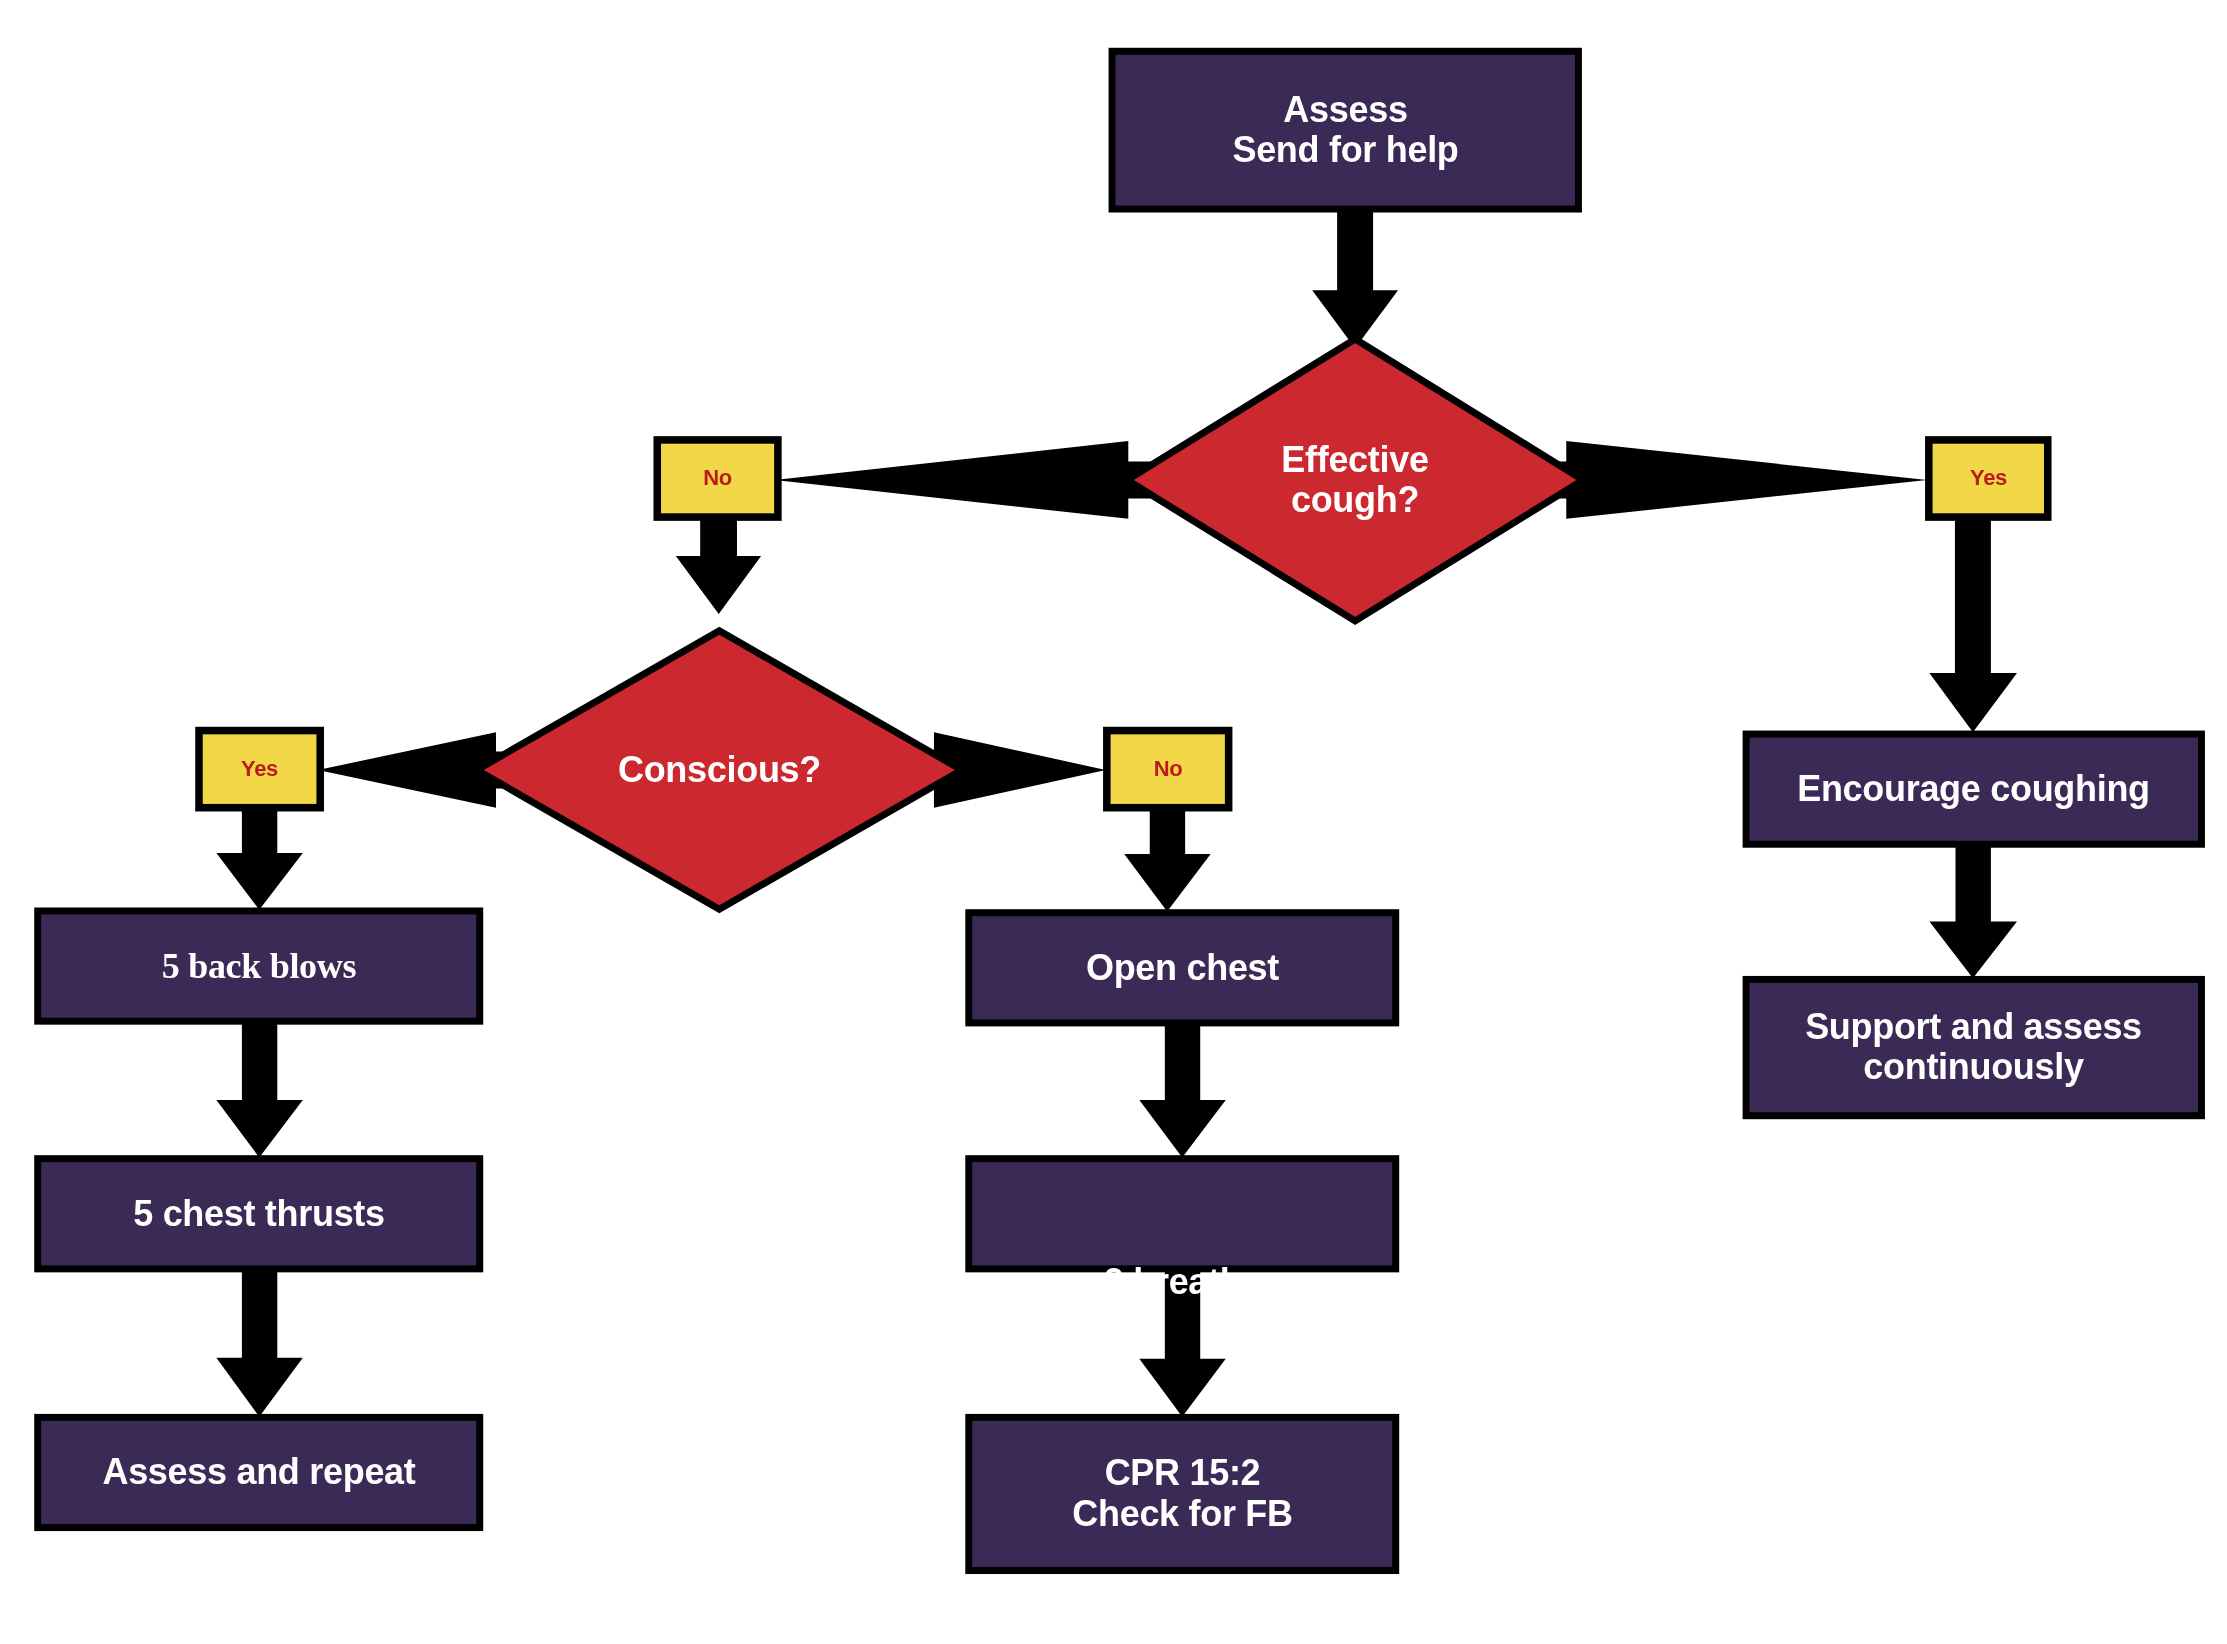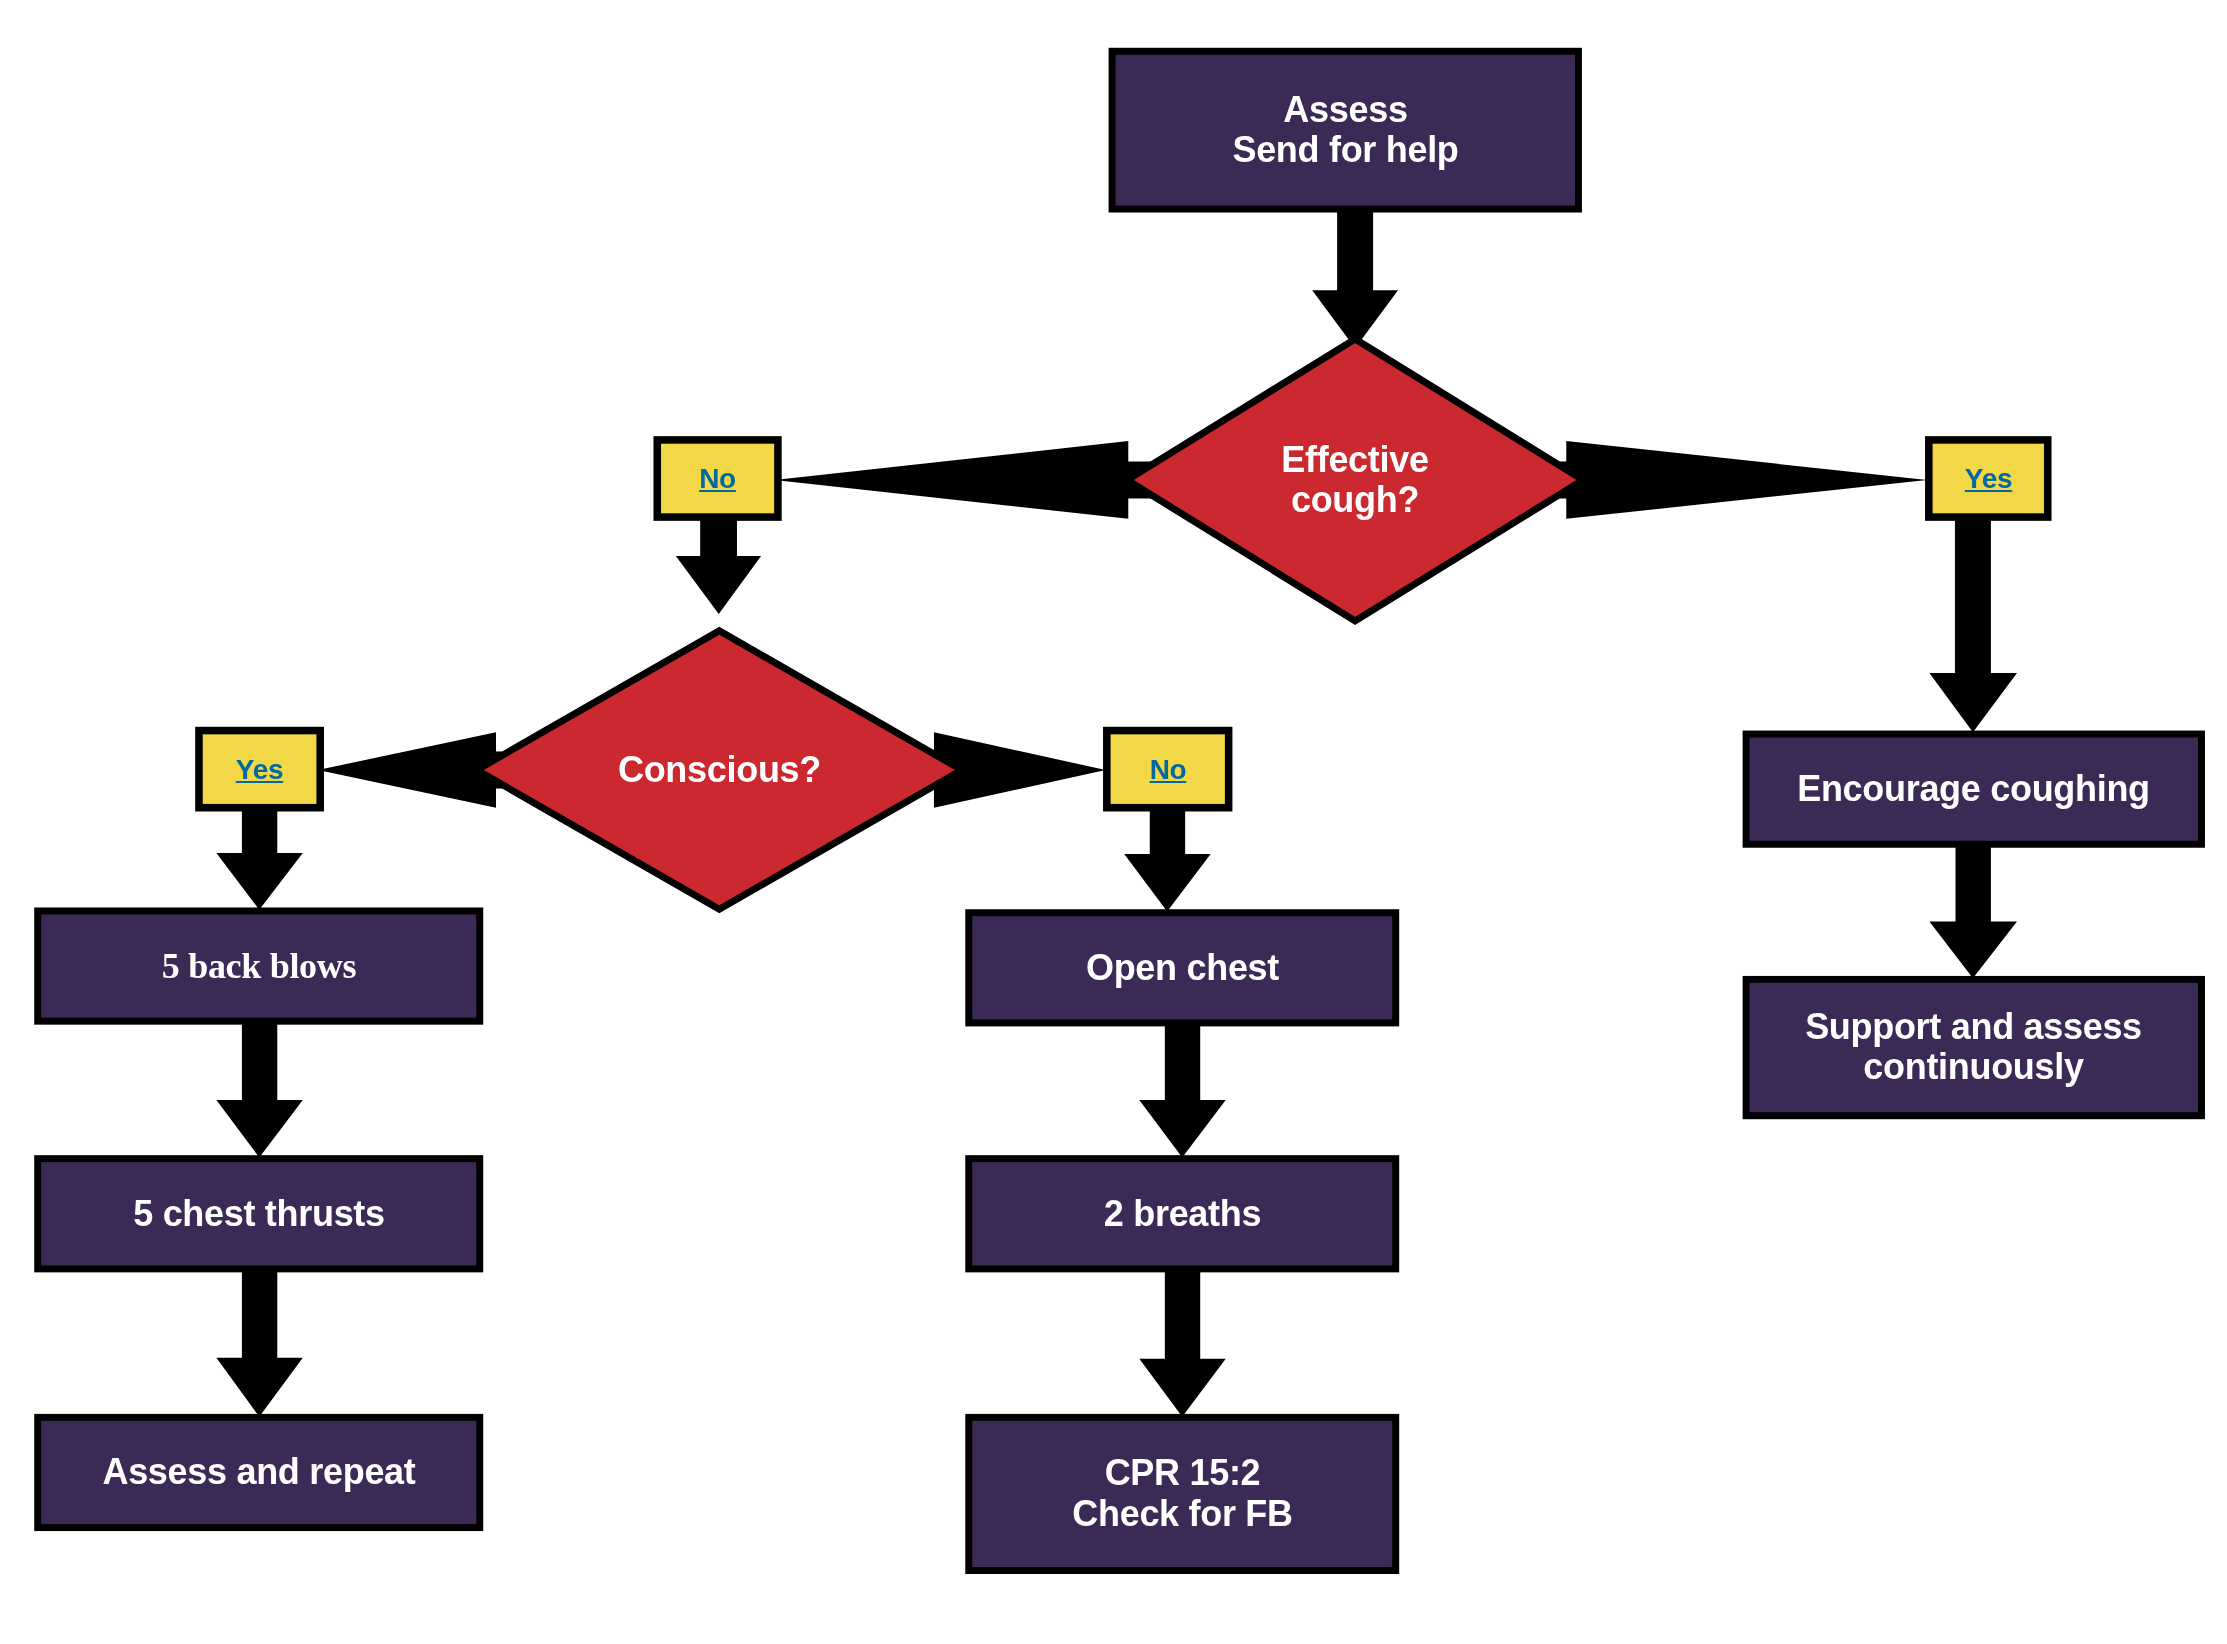--- a/index.html
+++ b/index.html
@@ -43,24 +43,23 @@
     color: #ffffff;
     font-size: 36px;
     letter-spacing: -0.3px;
   }
   .decision-label {
     color: #ffffff;
     font-size: 36px;
     letter-spacing: -0.3px;
   }
   .branch-label {
-    color: #0369a1;
-    font-size: 28px;
+    color: #b91c1c;
+    font-size: 22px;
     letter-spacing: -0.3px;
-    text-decoration: underline;
   }
 </style>
 </head>
 <body>
 
 <div id="flow-root">
 
   <svg id="flow-svg" viewBox="0 0 3839 2835" xmlns="http://www.w3.org/2000/svg">
 
     <g fill="#000000">
@@ -141,21 +140,21 @@
   <div class="node-text branch-label" style="left:1107px;top:731px;width:122px;height:77px;">No</div>
 
   <div class="node-text process-label" style="left:38px;top:911px;width:442px;height:110px;font-family:Liberation Serif, serif;">5 back blows</div>
 
   <div class="node-text process-label" style="left:38px;top:1159px;width:442px;height:110px;">5 chest thrusts</div>
 
   <div class="node-text process-label" style="left:38px;top:1417px;width:442px;height:110px;">Assess and repeat</div>
 
   <div class="node-text process-label" style="left:969px;top:913px;width:427px;height:110px;">Open chest</div>
 
-  <div class="node-text process-label" style="left:969px;top:1159px;width:427px;height:110px;text-align:center;">2 breaths</div>
+  <div class="node-text process-label" style="left:969px;top:1227px;width:427px;height:110px;text-align:center;">2 breaths</div>
 
   <div class="node-text process-label" style="left:969px;top:1417px;width:427px;height:153px;">CPR 15:2
 Check for FB</div>
 
   <div class="node-text process-label" style="left:1746px;top:734px;width:455px;height:110px;">Encourage coughing</div>
 
   <div class="node-text process-label" style="left:1746px;top:979px;width:455px;height:136px;">Support and assess
 continuously</div>
 
 </div>

